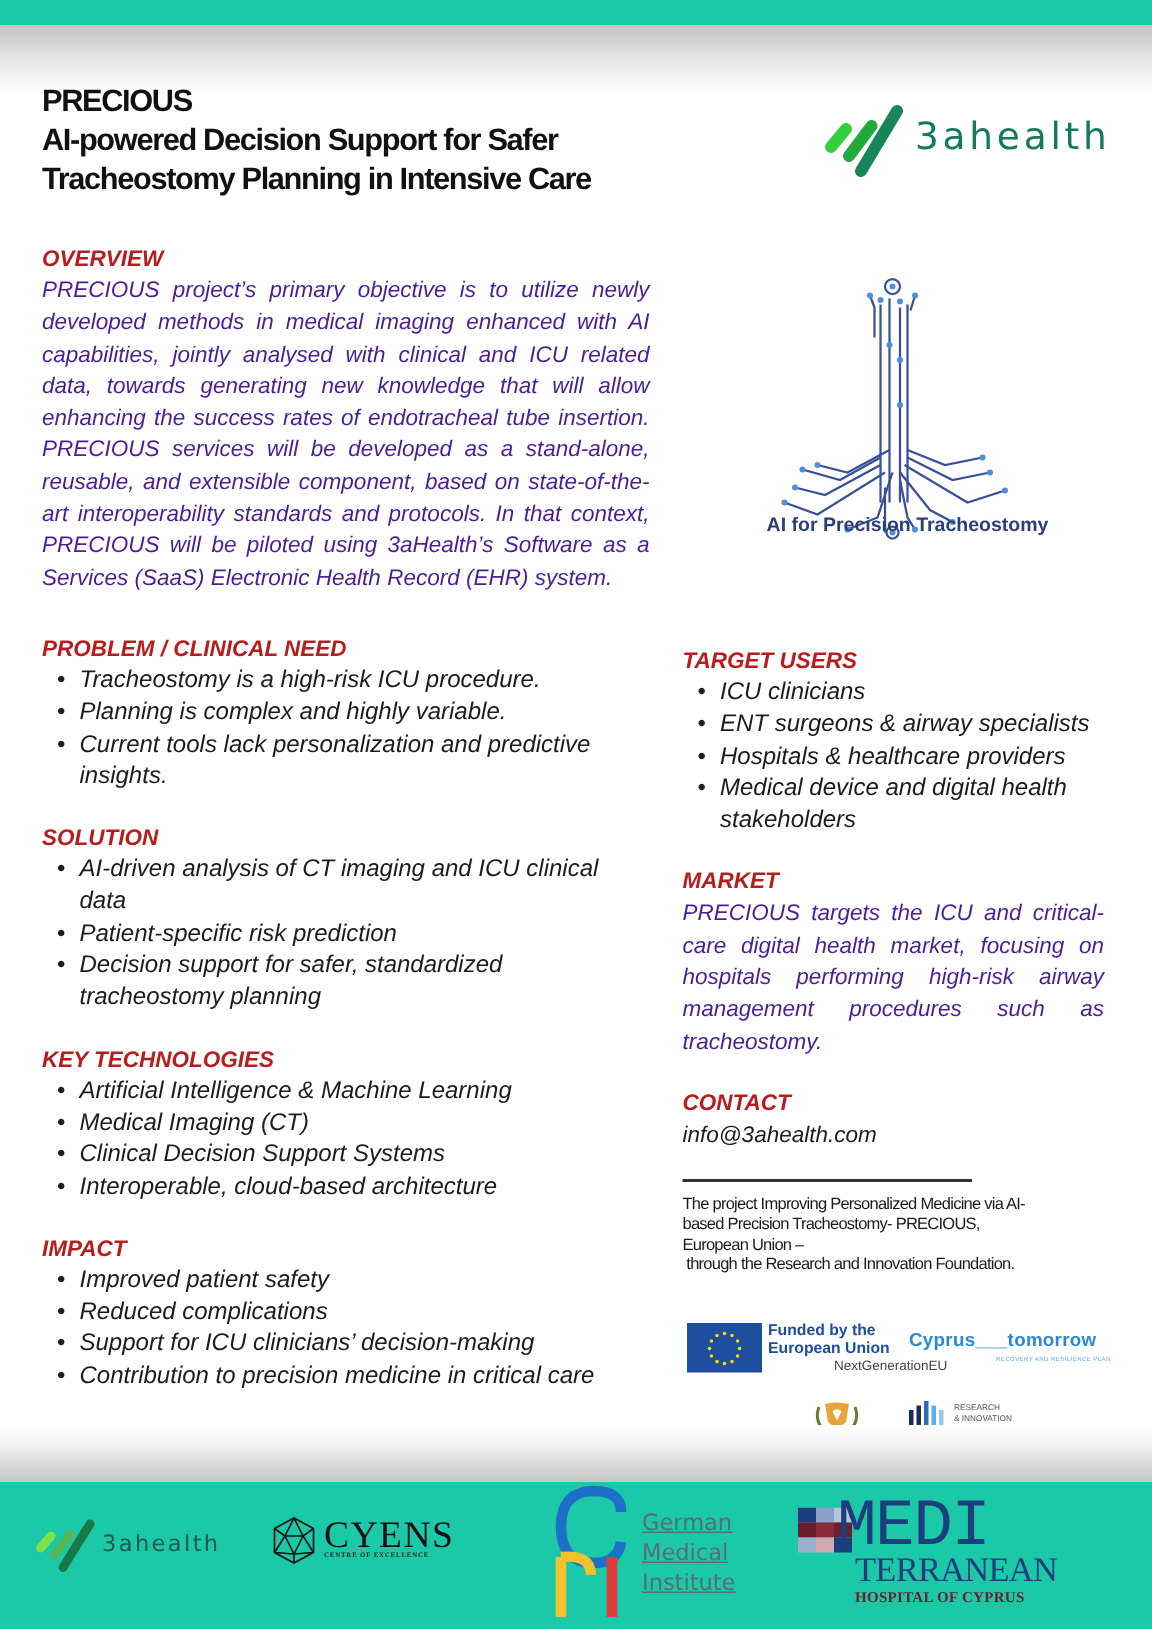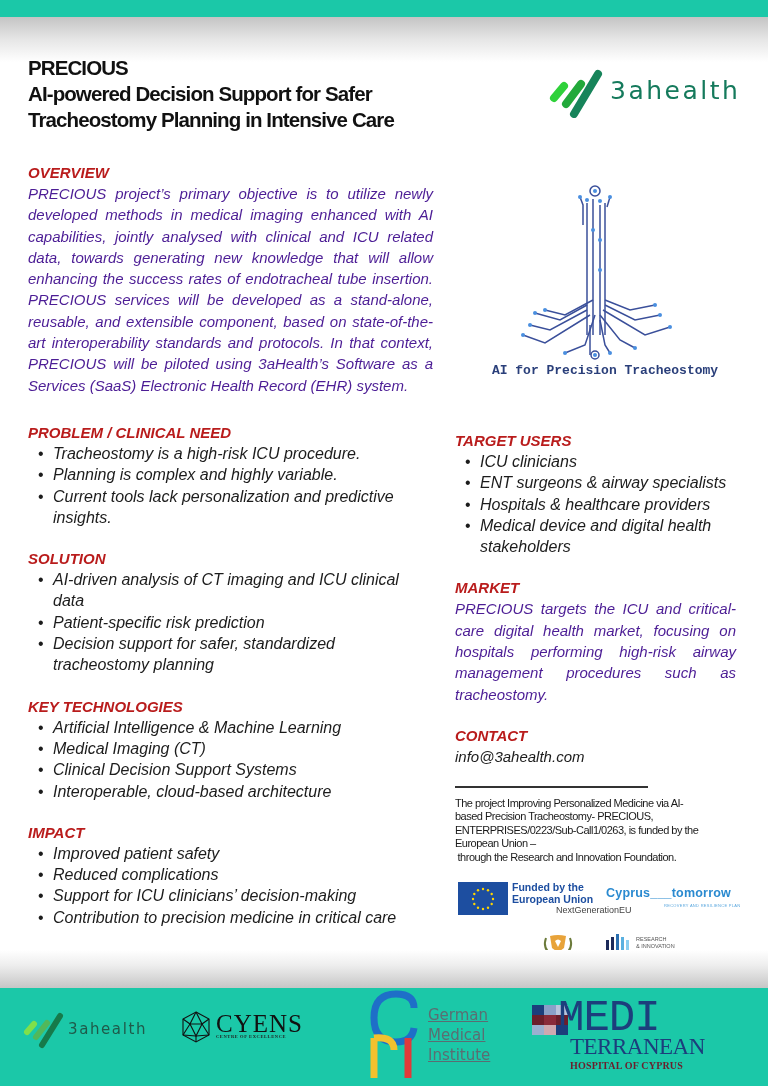--- a/index.html
+++ b/index.html
@@ -23,22 +23,22 @@
 
   .sec-heading { font-weight: bold; font-style: italic; font-size: 15px; line-height: 21px; color: #b91c1c; }
   .para { font-style: italic; font-size: 15px; line-height: 21.3px; text-align: justify; color: #4c1d95; }
   .bullets { list-style: none; margin-top: 0; }
   .bullets li { position: relative; padding-left: 25px; font-style: italic; font-size: 16px;
     line-height: 21.3px; color: #1c1c1c; }
   .bullets li::before { content: "\2022"; position: absolute; left: 10px; top: 0; font-style: normal; }
   .section { margin-bottom: 20px; }
 
   .illustration { position: absolute; left: 505px; top: 185px; width: 200px; height: 200px; }
-  .illus-caption { position: absolute; left: 480px; top: 363px; width: 250px; text-align: center;
-    font-family: Liberation Mono, monospace; font-weight: bold; font-size: 13px; color: #2a3f7a; }
+  .illus-caption { position: absolute; left: 480px; top: 342px; width: 250px; text-align: center;
+    font-family: Liberation Sans, sans-serif; font-weight: bold; font-size: 13px; color: #2a3f7a; }
 
   .contact-email { font-style: italic; font-size: 15px; line-height: 21px; color: #1c1c1c; }
   .divider { position: absolute; left: 455px; top: 786px; width: 193px; height: 2px; background: #333; }
   .funding-note { position: absolute; left: 455px; top: 797px; width: 290px; font-size: 11px;
     line-height: 13.4px; letter-spacing: -0.5px; color: #1a1a1a; }
   .funding-note span { display: block; }
 
   .eu-logo { position: absolute; left: 458px; top: 882px; width: 150px; height: 36px; }
   .eu-flag { position: absolute; left: 0; top: 0; width: 50px; height: 33px; background: #1d4ea0; }
   .eu-text1 { position: absolute; left: 54px; top: -1px; font-weight: bold; font-size: 10.5px; color: #1d4ea0; line-height: 12px; }
@@ -211,21 +211,20 @@
     <div class="sec-heading">CONTACT</div>
     <div class="contact-email">info@3ahealth.com</div>
   </div>
 </div>
 
 <div class="divider"></div>
 
 <div class="funding-note">
   <span>The project Improving Personalized Medicine via AI-</span>
   <span>based Precision Tracheostomy- PRECIOUS,</span>
-  <span>ENTERPRISES/0223/Sub-Call1/0263, is funded by the</span>
   <span>European Union –</span>
   <span style="white-space:pre"> through the Research and Innovation Foundation.</span>
 </div>
 
 <div class="eu-logo">
   <div class="eu-flag">
     <svg width="50" height="33" viewBox="0 0 50 33">
       <g fill="#ffd500">
         <circle cx="25" cy="7" r="1.2"></circle>
           <circle cx="30" cy="8.3" r="1.2"></circle>

